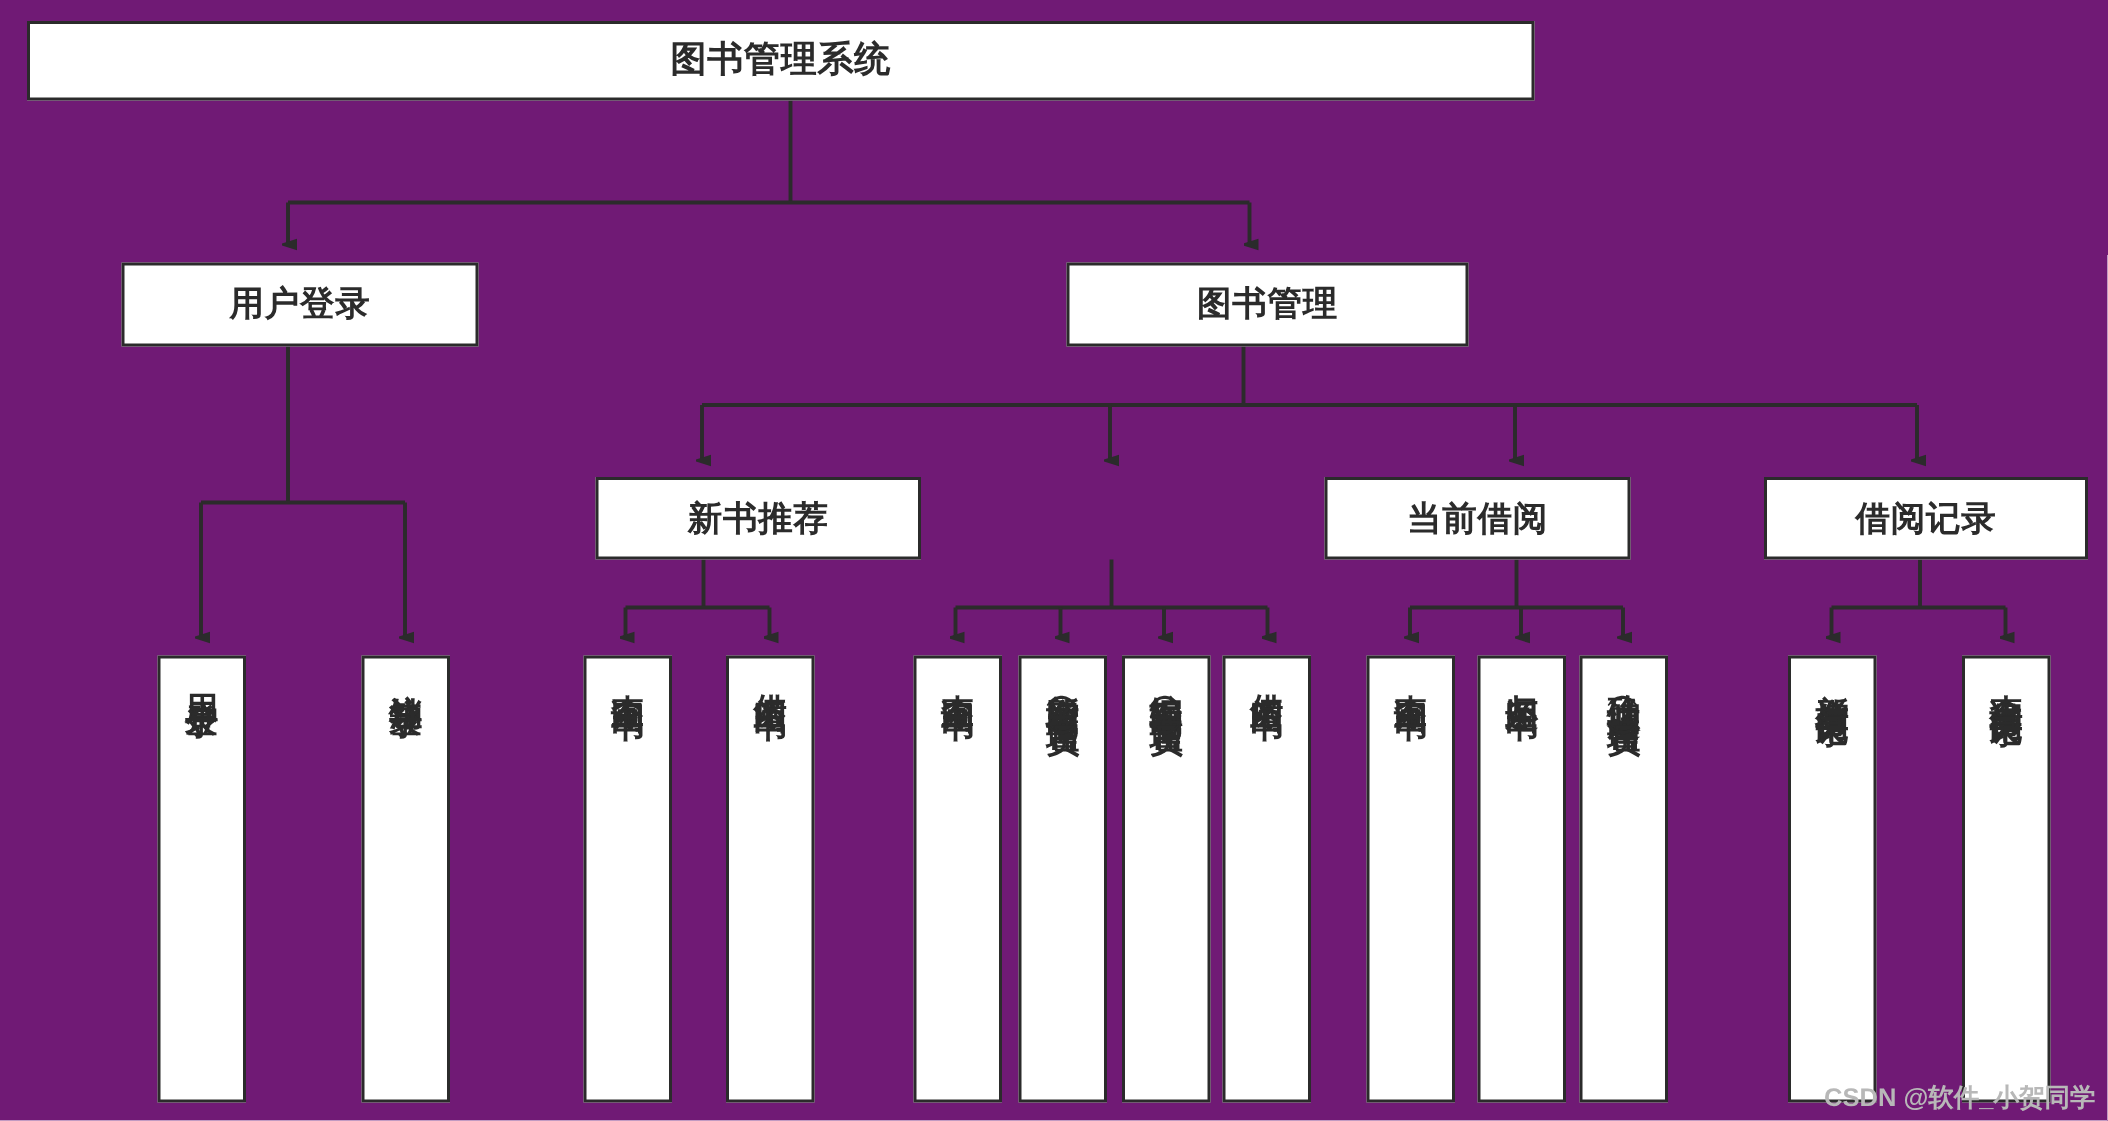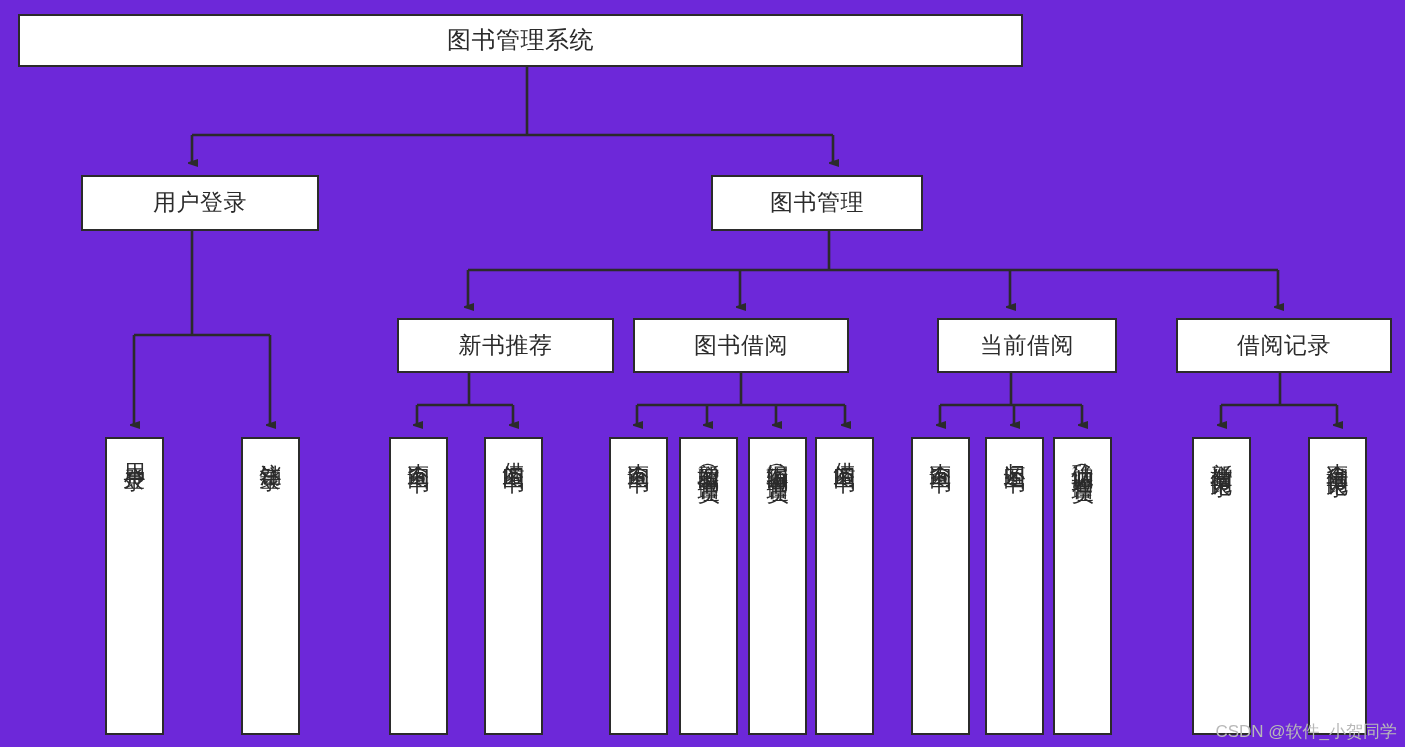--- a/index.html
+++ b/index.html
@@ -8,22 +8,23 @@
     padding: 0;
     background: #ffffff;
   }
   body {
     font-family: "Liberation Sans", "DejaVu Sans", sans-serif;
   }
   #canvas {
     position: relative;
     width: 1405px;
     height: 747px;
-    background: #6d28d9;
+    background: #701a75;
     overflow: hidden;
+    font-weight: bold;
   }
   #edges {
     position: absolute;
     left: 0;
     top: 0;
     width: 1405px;
     height: 747px;
     pointer-events: none;
   }
   .node {
@@ -131,31 +132,28 @@
     </g>
   </svg>
 
   <div class="node h root" style="left: 18px; top: 14px; width: 1005px; height: 53px;">
     <span class="node-label">图书管理系统</span>
   </div>
 
   <div class="node h" style="left: 81px; top: 175px; width: 238px; height: 56px;">
     <span class="node-label">用户登录</span>
   </div>
-  <div class="node h" style="left: 711px; top: 175px; width: 212px; height: 56px;">
+  <div class="node h" style="left: 711px; top: 175px; width: 268px; height: 56px;">
     <span class="node-label">图书管理</span>
   </div>
 
   <div class="node h" style="left: 361px; top: 318px; width: 217px; height: 55px; margin-left: 36px;">
     <span class="node-label">新书推荐</span>
   </div>
-  <div class="node h" style="left: 633px; top: 318px; width: 216px; height: 55px;">
-    <span class="node-label">图书借阅</span>
-  </div>
-  <div class="node h" style="left: 937px; top: 318px; width: 180px; height: 55px;">
+  <div class="node h" style="left: 883px; top: 318px; width: 204px; height: 55px;">
     <span class="node-label">当前借阅</span>
   </div>
   <div class="node h" style="left: 1176px; top: 318px; width: 216px; height: 55px;">
     <span class="node-label">借阅记录</span>
   </div>
 
   <div class="node v" style="left: 105px; top: 437px; width: 59px; height: 298px;">
     <span class="node-label">用户登录</span>
   </div>
   <div class="node v" style="left: 241px; top: 437px; width: 59px; height: 298px;">

